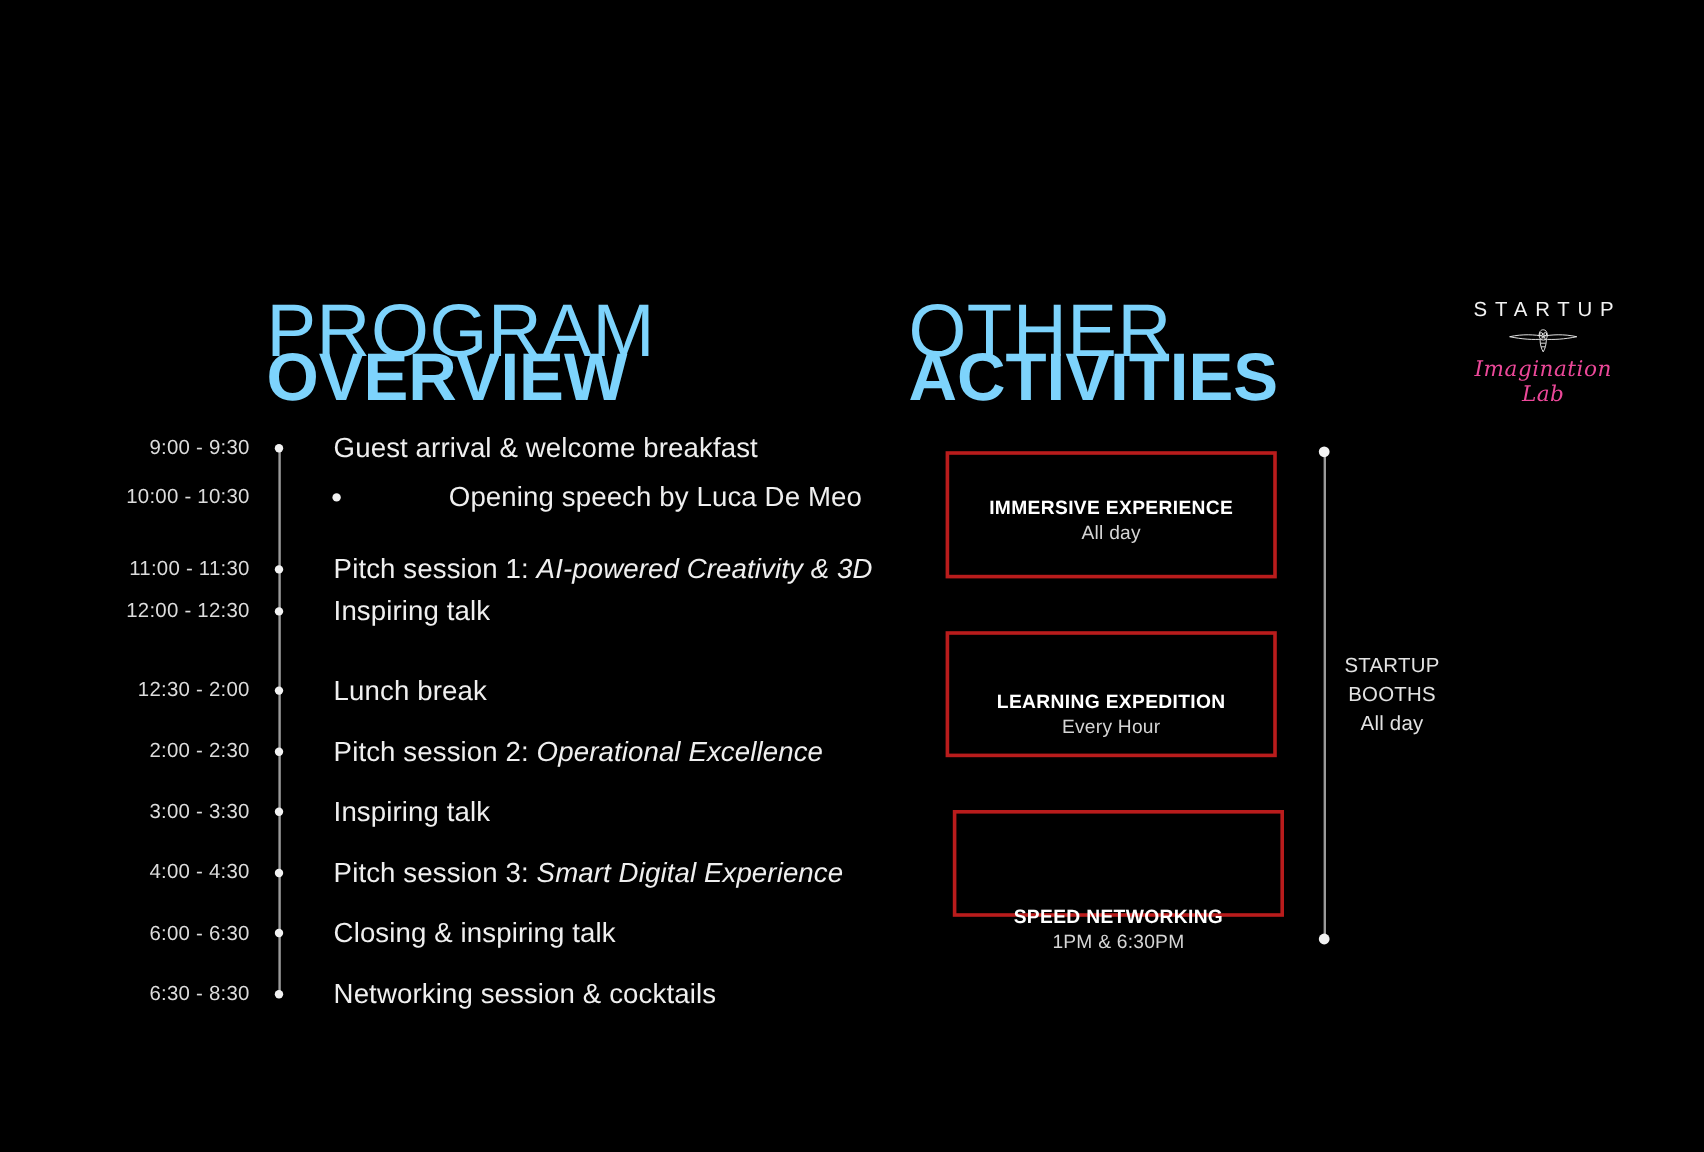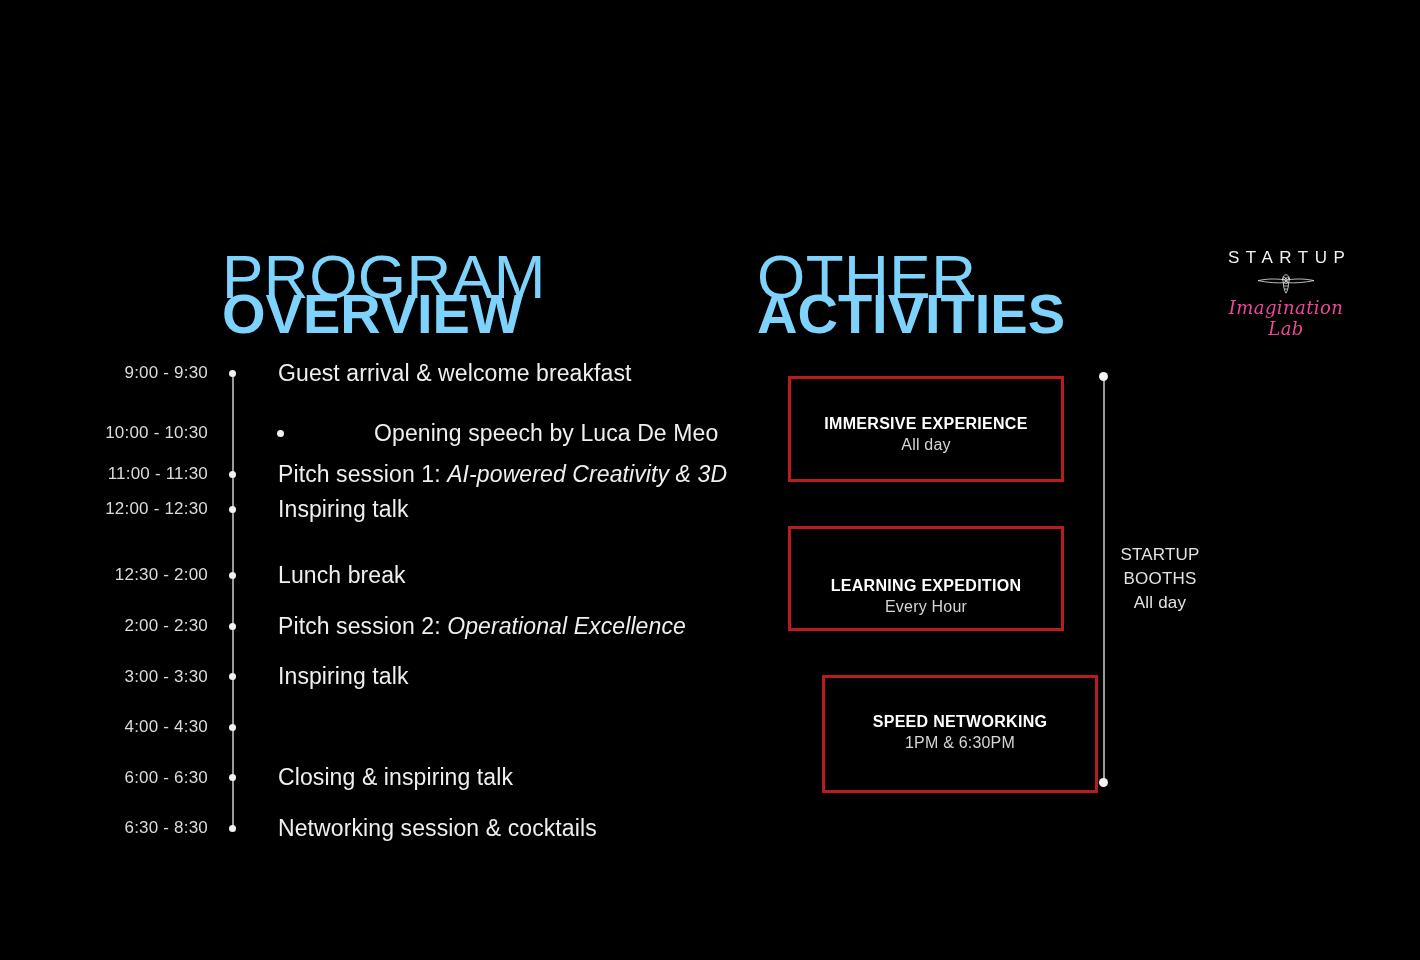--- a/index.html
+++ b/index.html
@@ -128,21 +128,21 @@
     font-size: 16px;
     font-weight: 400;
     color: #d5d5d5;
     letter-spacing: 0.2px;
     white-space: nowrap;
     margin-top: 3px;
   }
 
   #box-immersive { left: 788px; top: 376px; width: 276px; height: 106px; padding-top: 36px; }
   #box-learning  { left: 788px; top: 526px; width: 276px; height: 105px; padding-top: 48px; }
-  #box-speed     { left: 794px; top: 675px; width: 276px; height: 118px; padding-top: 35px; margin-left: 28px; }
+  #box-speed     { left: 794px; top: 675px; width: 276px; height: 89px; padding-top: 78px; }
 
   
   .startup-rail {
     position: absolute;
     left: 1099px;
     top: 371px;
     width: 10px;
     height: 418px;
   }
   .startup-line {
@@ -227,21 +227,21 @@
   <div class="timeline">
     <div class="timeline-axis"></div>
     <div id="timeline-rows">
         <div class="timeline-row" style="top: 0px;">
           <div class="timeline-time">9:00 - 9:30</div>
           <div class="timeline-dot-cell">
             <div class="timeline-dot"></div>
           </div>
           <div class="timeline-label"><span>Guest arrival &amp; welcome breakfast</span></div>
         </div>
-        <div class="timeline-row" style="top: 60px; gap: 48px;">
+        <div class="timeline-row" style="top: 41px; gap: 48px;">
           <div class="timeline-time">10:00 - 10:30</div>
           <div class="timeline-dot-cell">
             <div class="timeline-dot"></div>
           </div>
           <div class="timeline-label"><span>Opening speech by Luca De Meo</span></div>
         </div>
         <div class="timeline-row" style="top: 101.2px;">
           <div class="timeline-time">11:00 - 11:30</div>
           <div class="timeline-dot-cell">
             <div class="timeline-dot"></div>
@@ -274,20 +274,21 @@
           <div class="timeline-dot-cell">
             <div class="timeline-dot"></div>
           </div>
           <div class="timeline-label"><span>Inspiring talk</span></div>
         </div>
         <div class="timeline-row" style="top: 354.2px;">
           <div class="timeline-time">4:00 - 4:30</div>
           <div class="timeline-dot-cell">
             <div class="timeline-dot"></div>
           </div>
+          <div class="timeline-label"><span>Pitch session 3: </span><span class="em">Smart Digital Experience</span></div>
         </div>
         <div class="timeline-row" style="top: 404.8px;">
           <div class="timeline-time">6:00 - 6:30</div>
           <div class="timeline-dot-cell">
             <div class="timeline-dot"></div>
           </div>
           <div class="timeline-label"><span>Closing &amp; inspiring talk</span></div>
         </div>
         <div class="timeline-row" style="top: 455.4px;">
           <div class="timeline-time">6:30 - 8:30</div>

